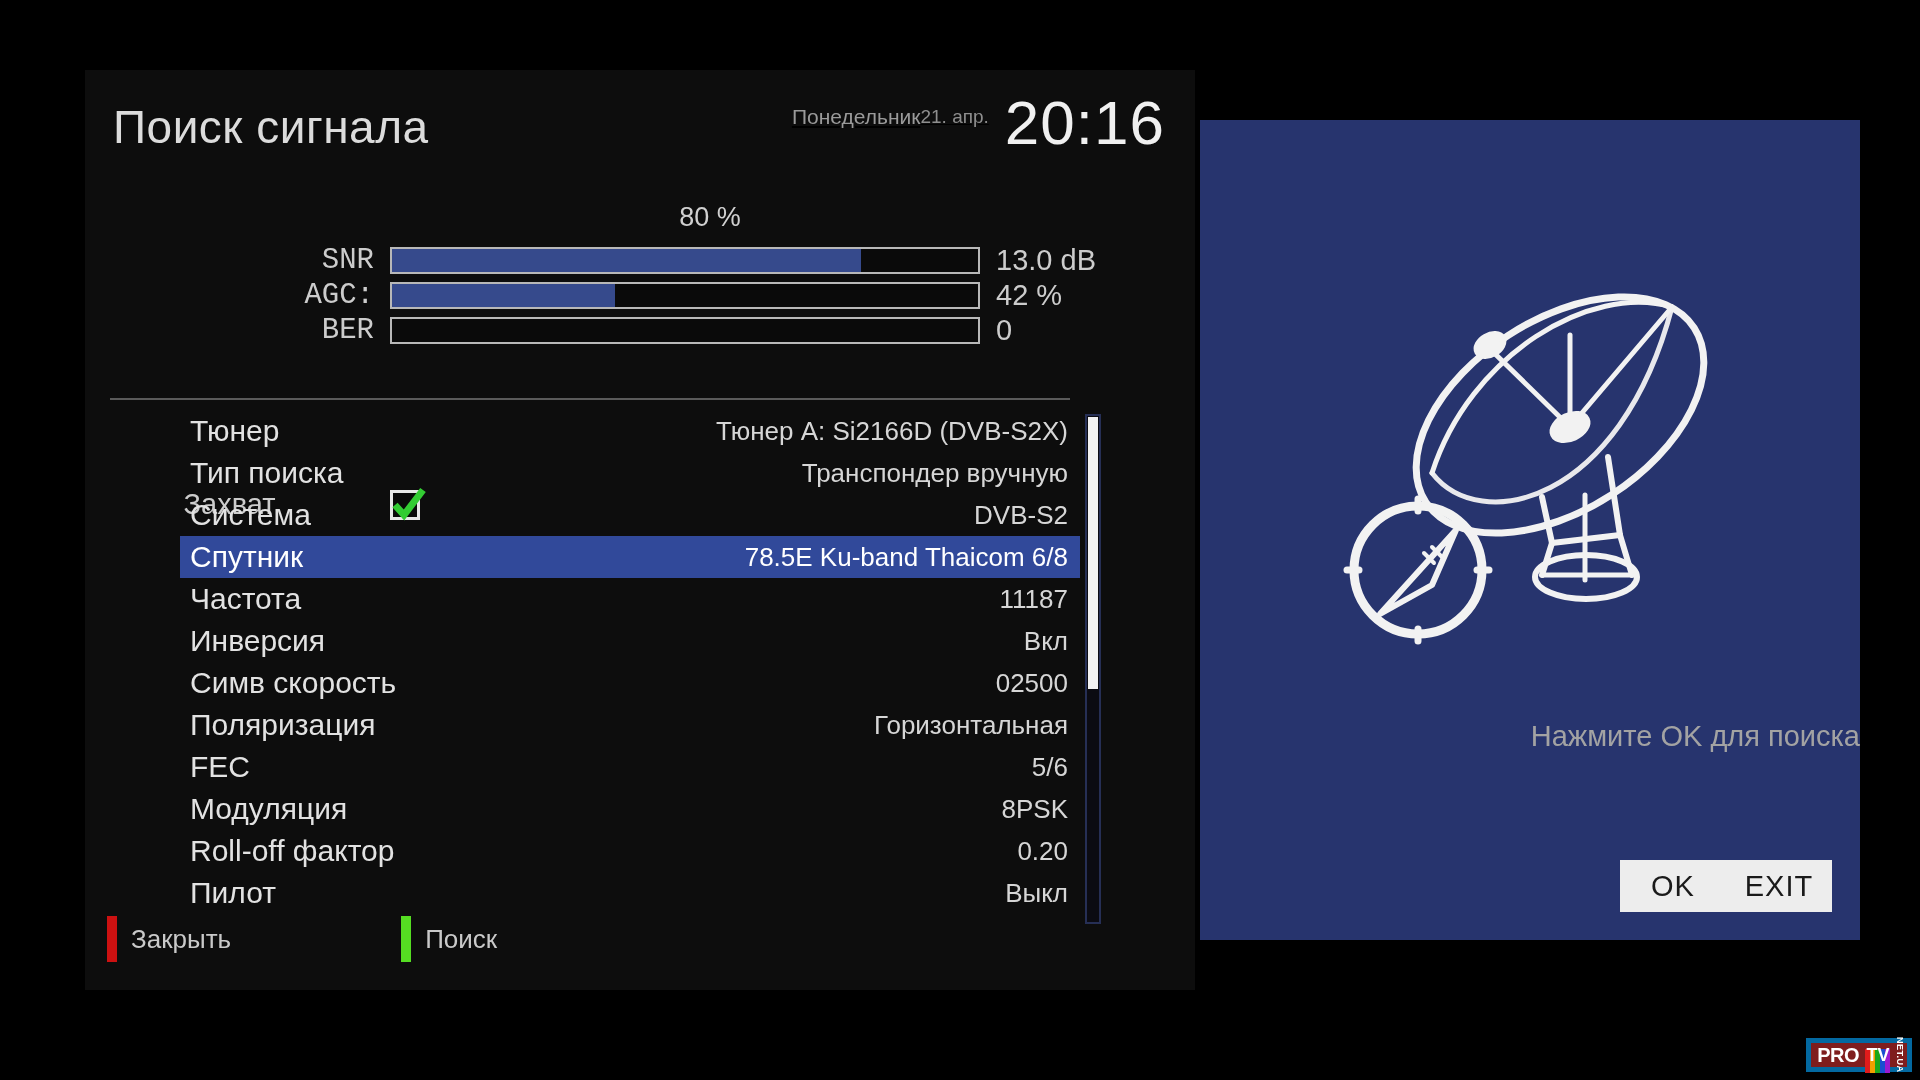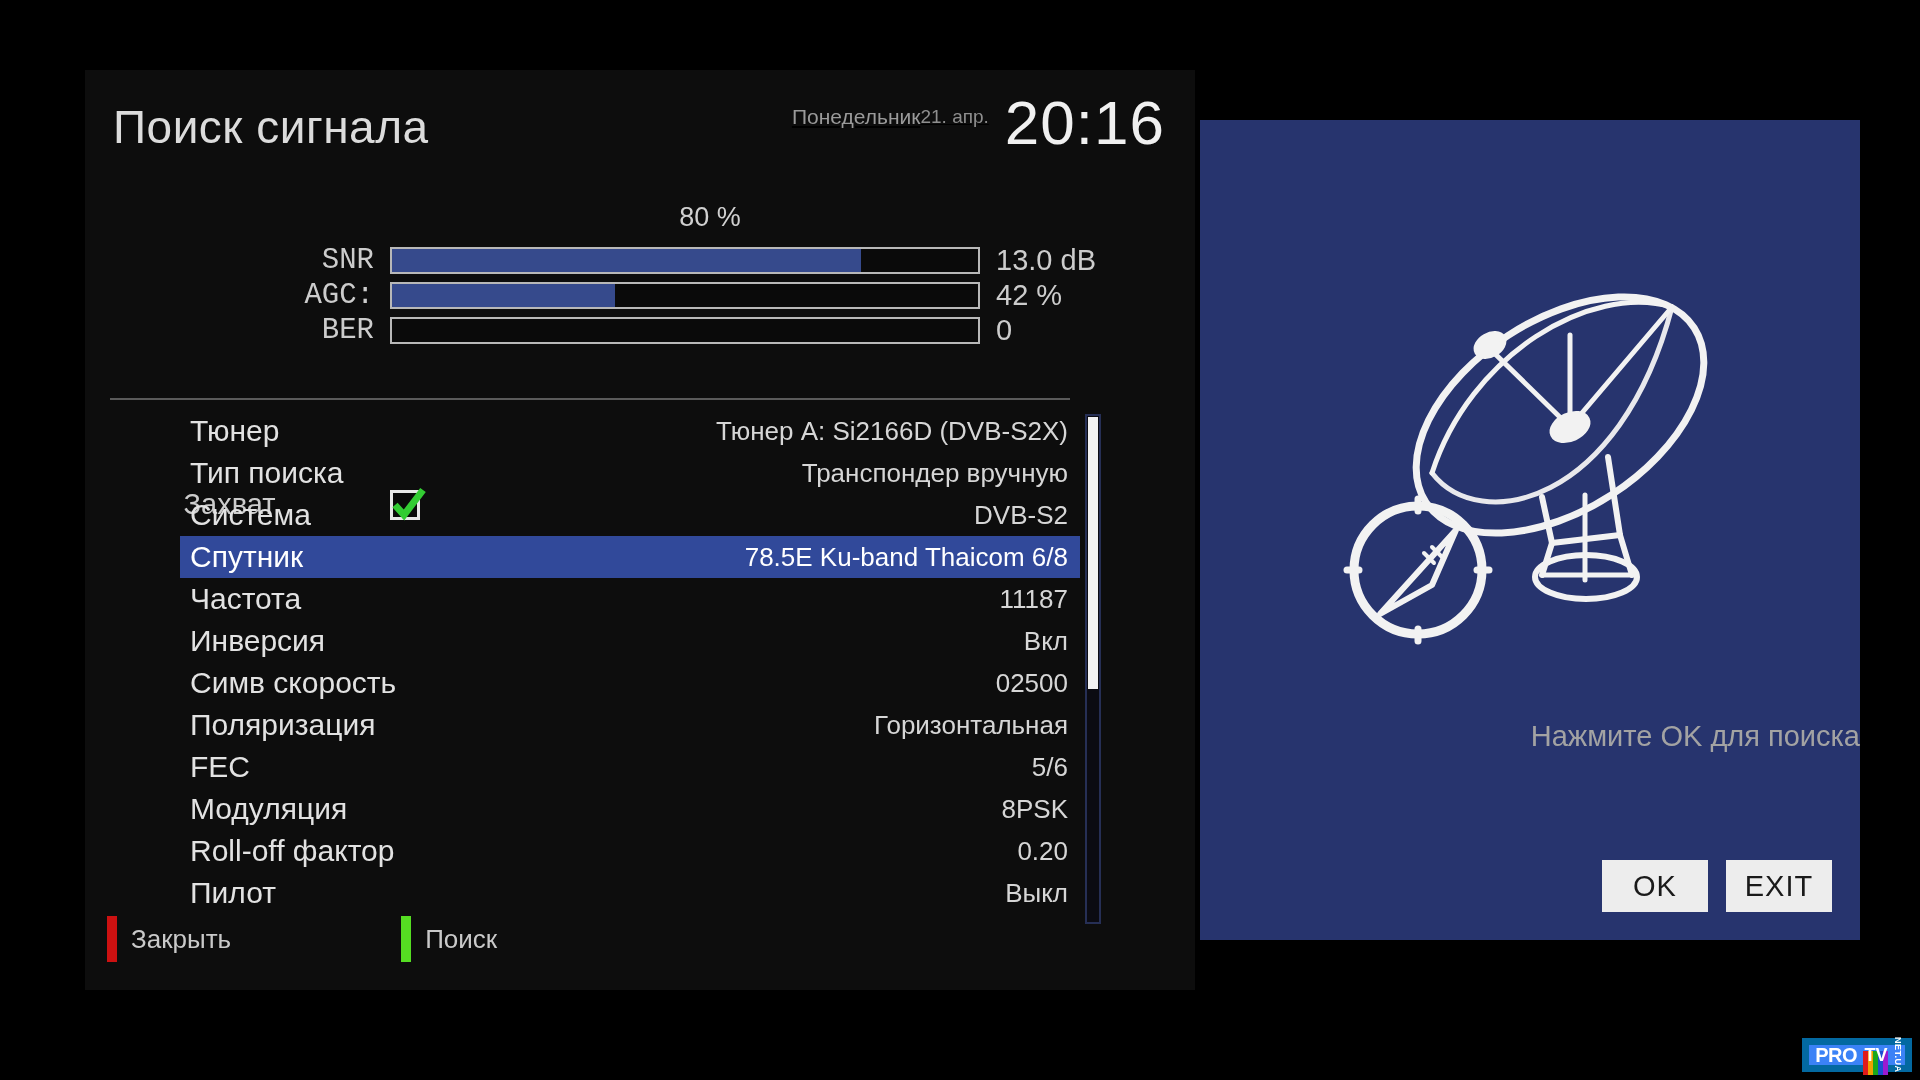--- a/index.html
+++ b/index.html
@@ -180,39 +180,39 @@
   #hint {
     position: absolute;
     left: 0; top: 600px; width: 100%;
     text-align: right;
     font-size: 29px; color: #a3a3a3;
     font-weight: 400;
   }
   #right-buttons {
     position: absolute;
     right: 28px; bottom: 28px;
-    display: flex; gap: 18px;
+    display: flex; 
   }
   .rbtn {
     background: #ededed; color: #1a1a1a;
     border: none;
     min-width: 106px; height: 52px;
     font-size: 29px;
     font-family: "Liberation Sans", sans-serif;
     letter-spacing: 1px;
     cursor: pointer;
   }
 
   
   #watermark {
     position: absolute;
     right: 8px; bottom: 8px;
     height: 34px;
     display: flex; align-items: stretch;
-    background: #3b82f6; border: 7px solid #0369a1;
+    background: #7f1d1d; border: 5px solid #0369a1;
   }
   #wm-pro {
     display: flex; align-items: center;
     color: #fff; font-size: 20px; font-weight: bold;
     padding: 0 4px 0 6px; letter-spacing: -0.5px;
   }
   #wm-tv {
     width: 30px; position: relative;
     display: flex; align-items: center; justify-content: center;
   }

